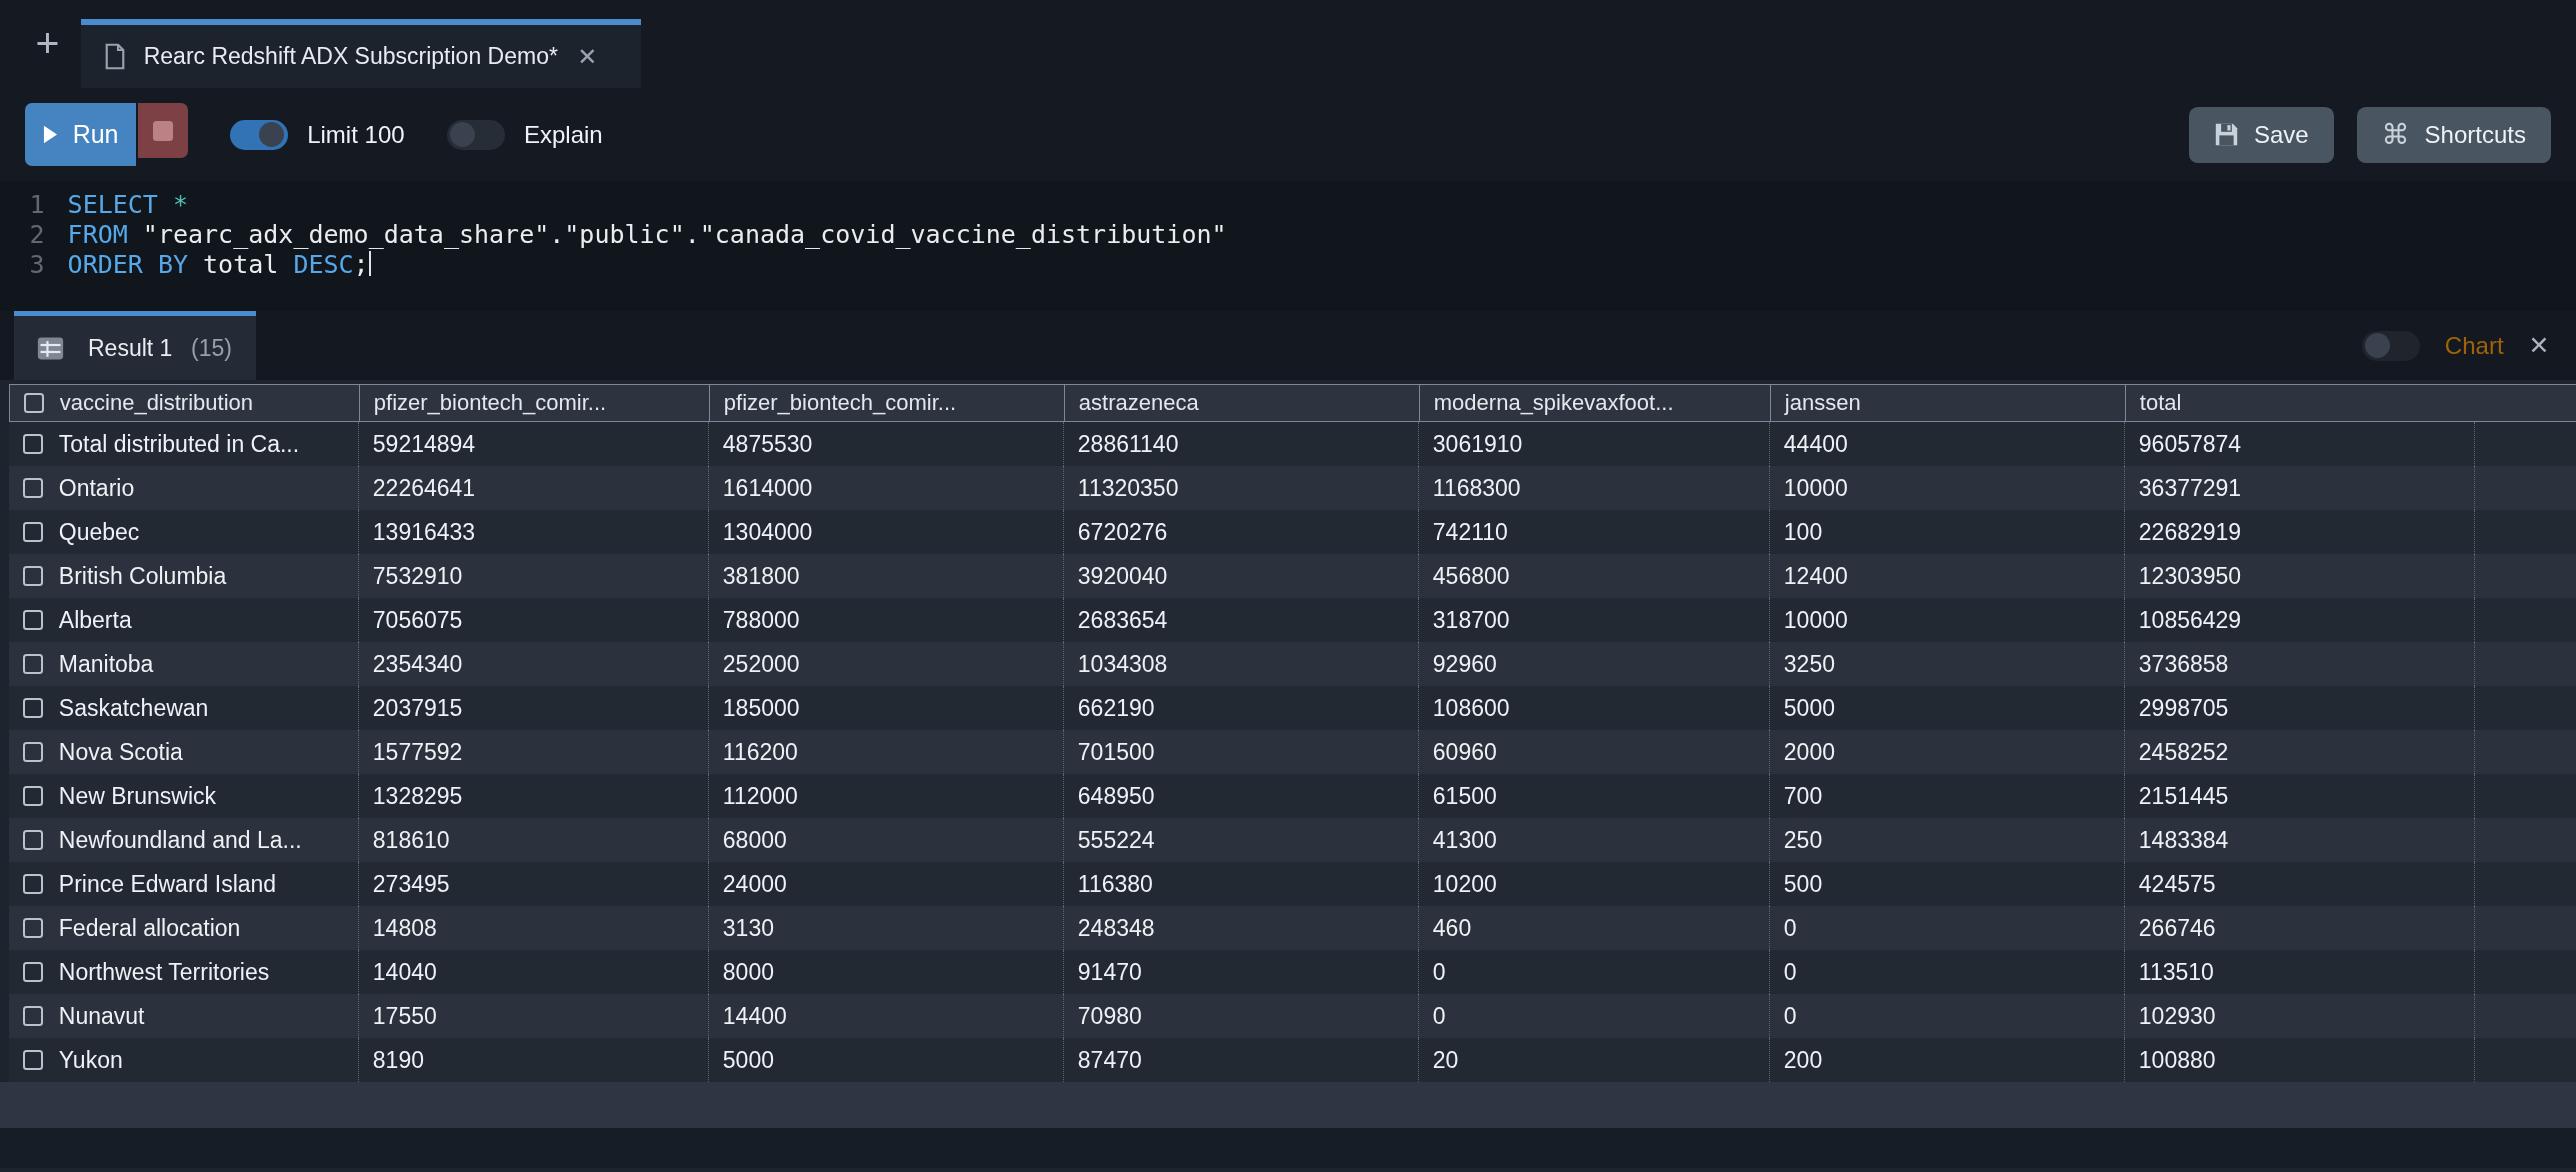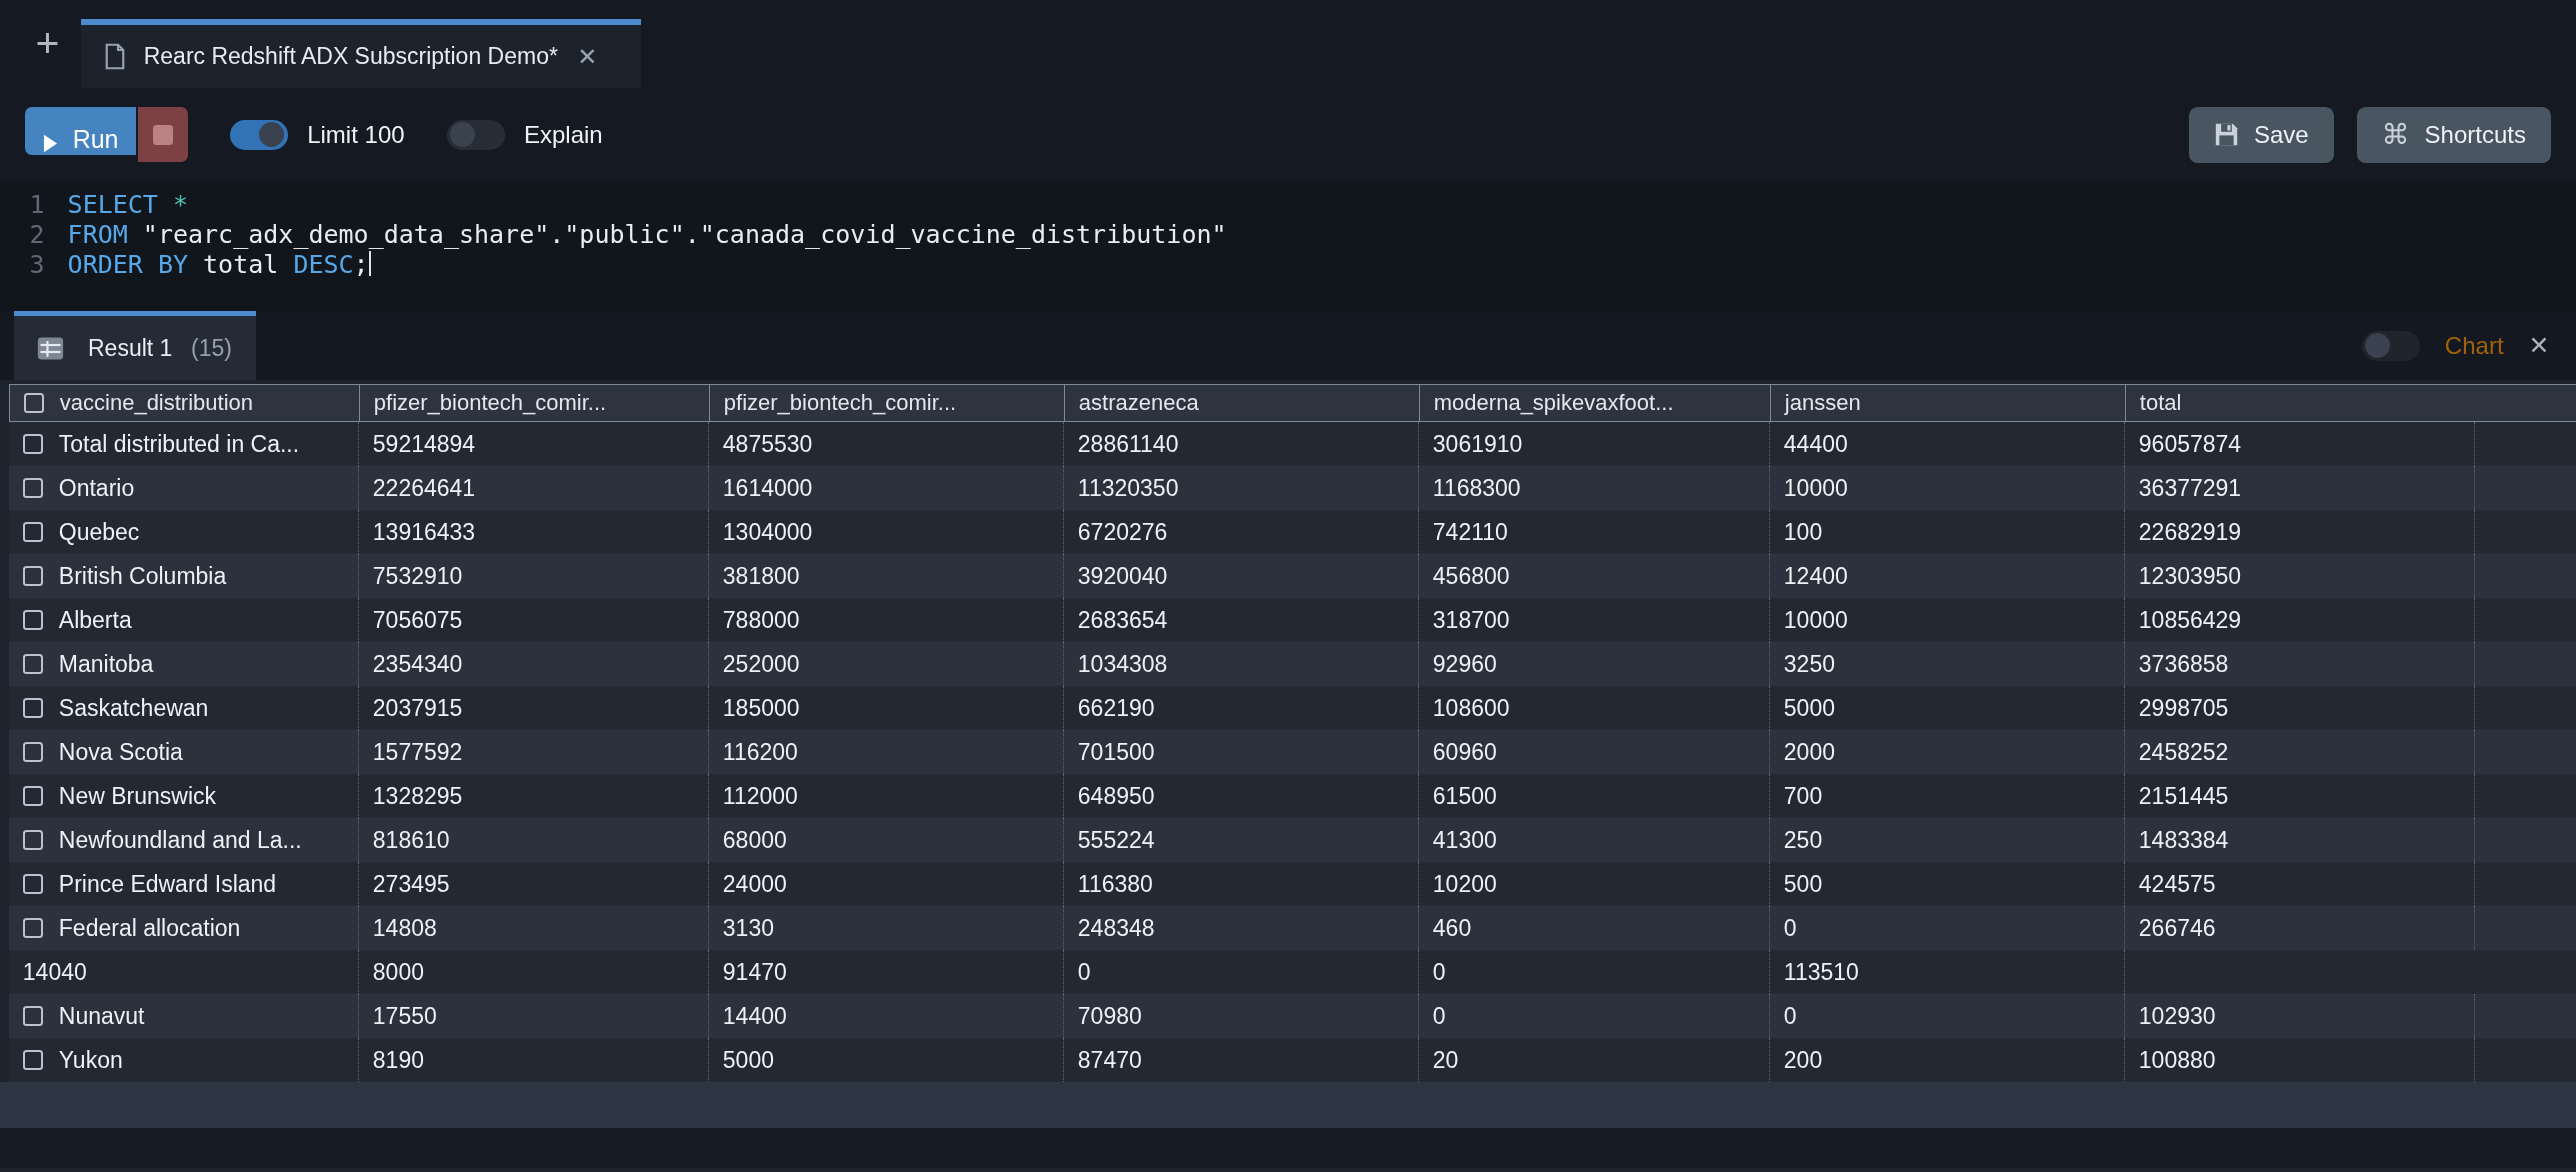--- a/index.html
+++ b/index.html
@@ -24,23 +24,23 @@
     display:flex; align-items:center; padding:0 23px; cursor:pointer;
   }
   .file-icon { flex:0 0 auto; margin-right:17.7px; display:flex; }
   .tab-title { color:#e8ecf2; font-size:23px; white-space:nowrap; }
   .tab-close { margin-left:19.4px; color:#9aa4b0; font-size:24px; cursor:pointer; }
 
   
   .toolbar { height:93px; background:#151a22; display:flex; align-items:center; padding:0 25px; flex:0 0 auto; }
   .run-group { display:flex; }
   .btn-run {
-    width:111px; height:48px; background:#4583c1; border:none; border-radius:7px 0 0 7px;
+    width:111px; height:63px; background:#4583c1; border:none; border-radius:7px 0 0 7px;
     color:#ffffff; font-size:25px; font-family:inherit;
-    display:flex; align-items:flex-end; justify-content:center; gap:13.2px; cursor:pointer;
+    display:flex; align-items:center; justify-content:center; gap:13.2px; cursor:pointer;
   }
   .btn-stop {
     width:50px; height:55px; background:#7d4045; border:none; border-radius:0 7px 7px 0;
     display:flex; align-items:center; justify-content:center; cursor:pointer; margin-left:1.8px;
   }
   .stop-square { width:20px; height:20px; background:#bb8285; border-radius:3.5px; }
   .toggle { width:58px; height:30px; border-radius:15px; position:relative; cursor:pointer; flex:0 0 auto; }
   .toggle.on  { background:#3273b6; }
   .toggle.off { background:#272d36; }
   .toggle .knob { width:25px; height:25px; border-radius:50%; background:#39424e; position:absolute; top:2.6px; }
@@ -524,20 +524,24 @@
             <div class="cell">
               <span>0</span>
             </div>
             <div class="cell">
               <span>266746</span>
             </div>
             <div class="cell filler"></div>
           </div>
           <div class="grid-row row odd">
             <div class="cell">
+              <span class="checkbox"></span>
+              <span>Northwest Territories</span>
+            </div>
+            <div class="cell">
               <span>14040</span>
             </div>
             <div class="cell">
               <span>8000</span>
             </div>
             <div class="cell">
               <span>91470</span>
             </div>
             <div class="cell">
               <span>0</span>

